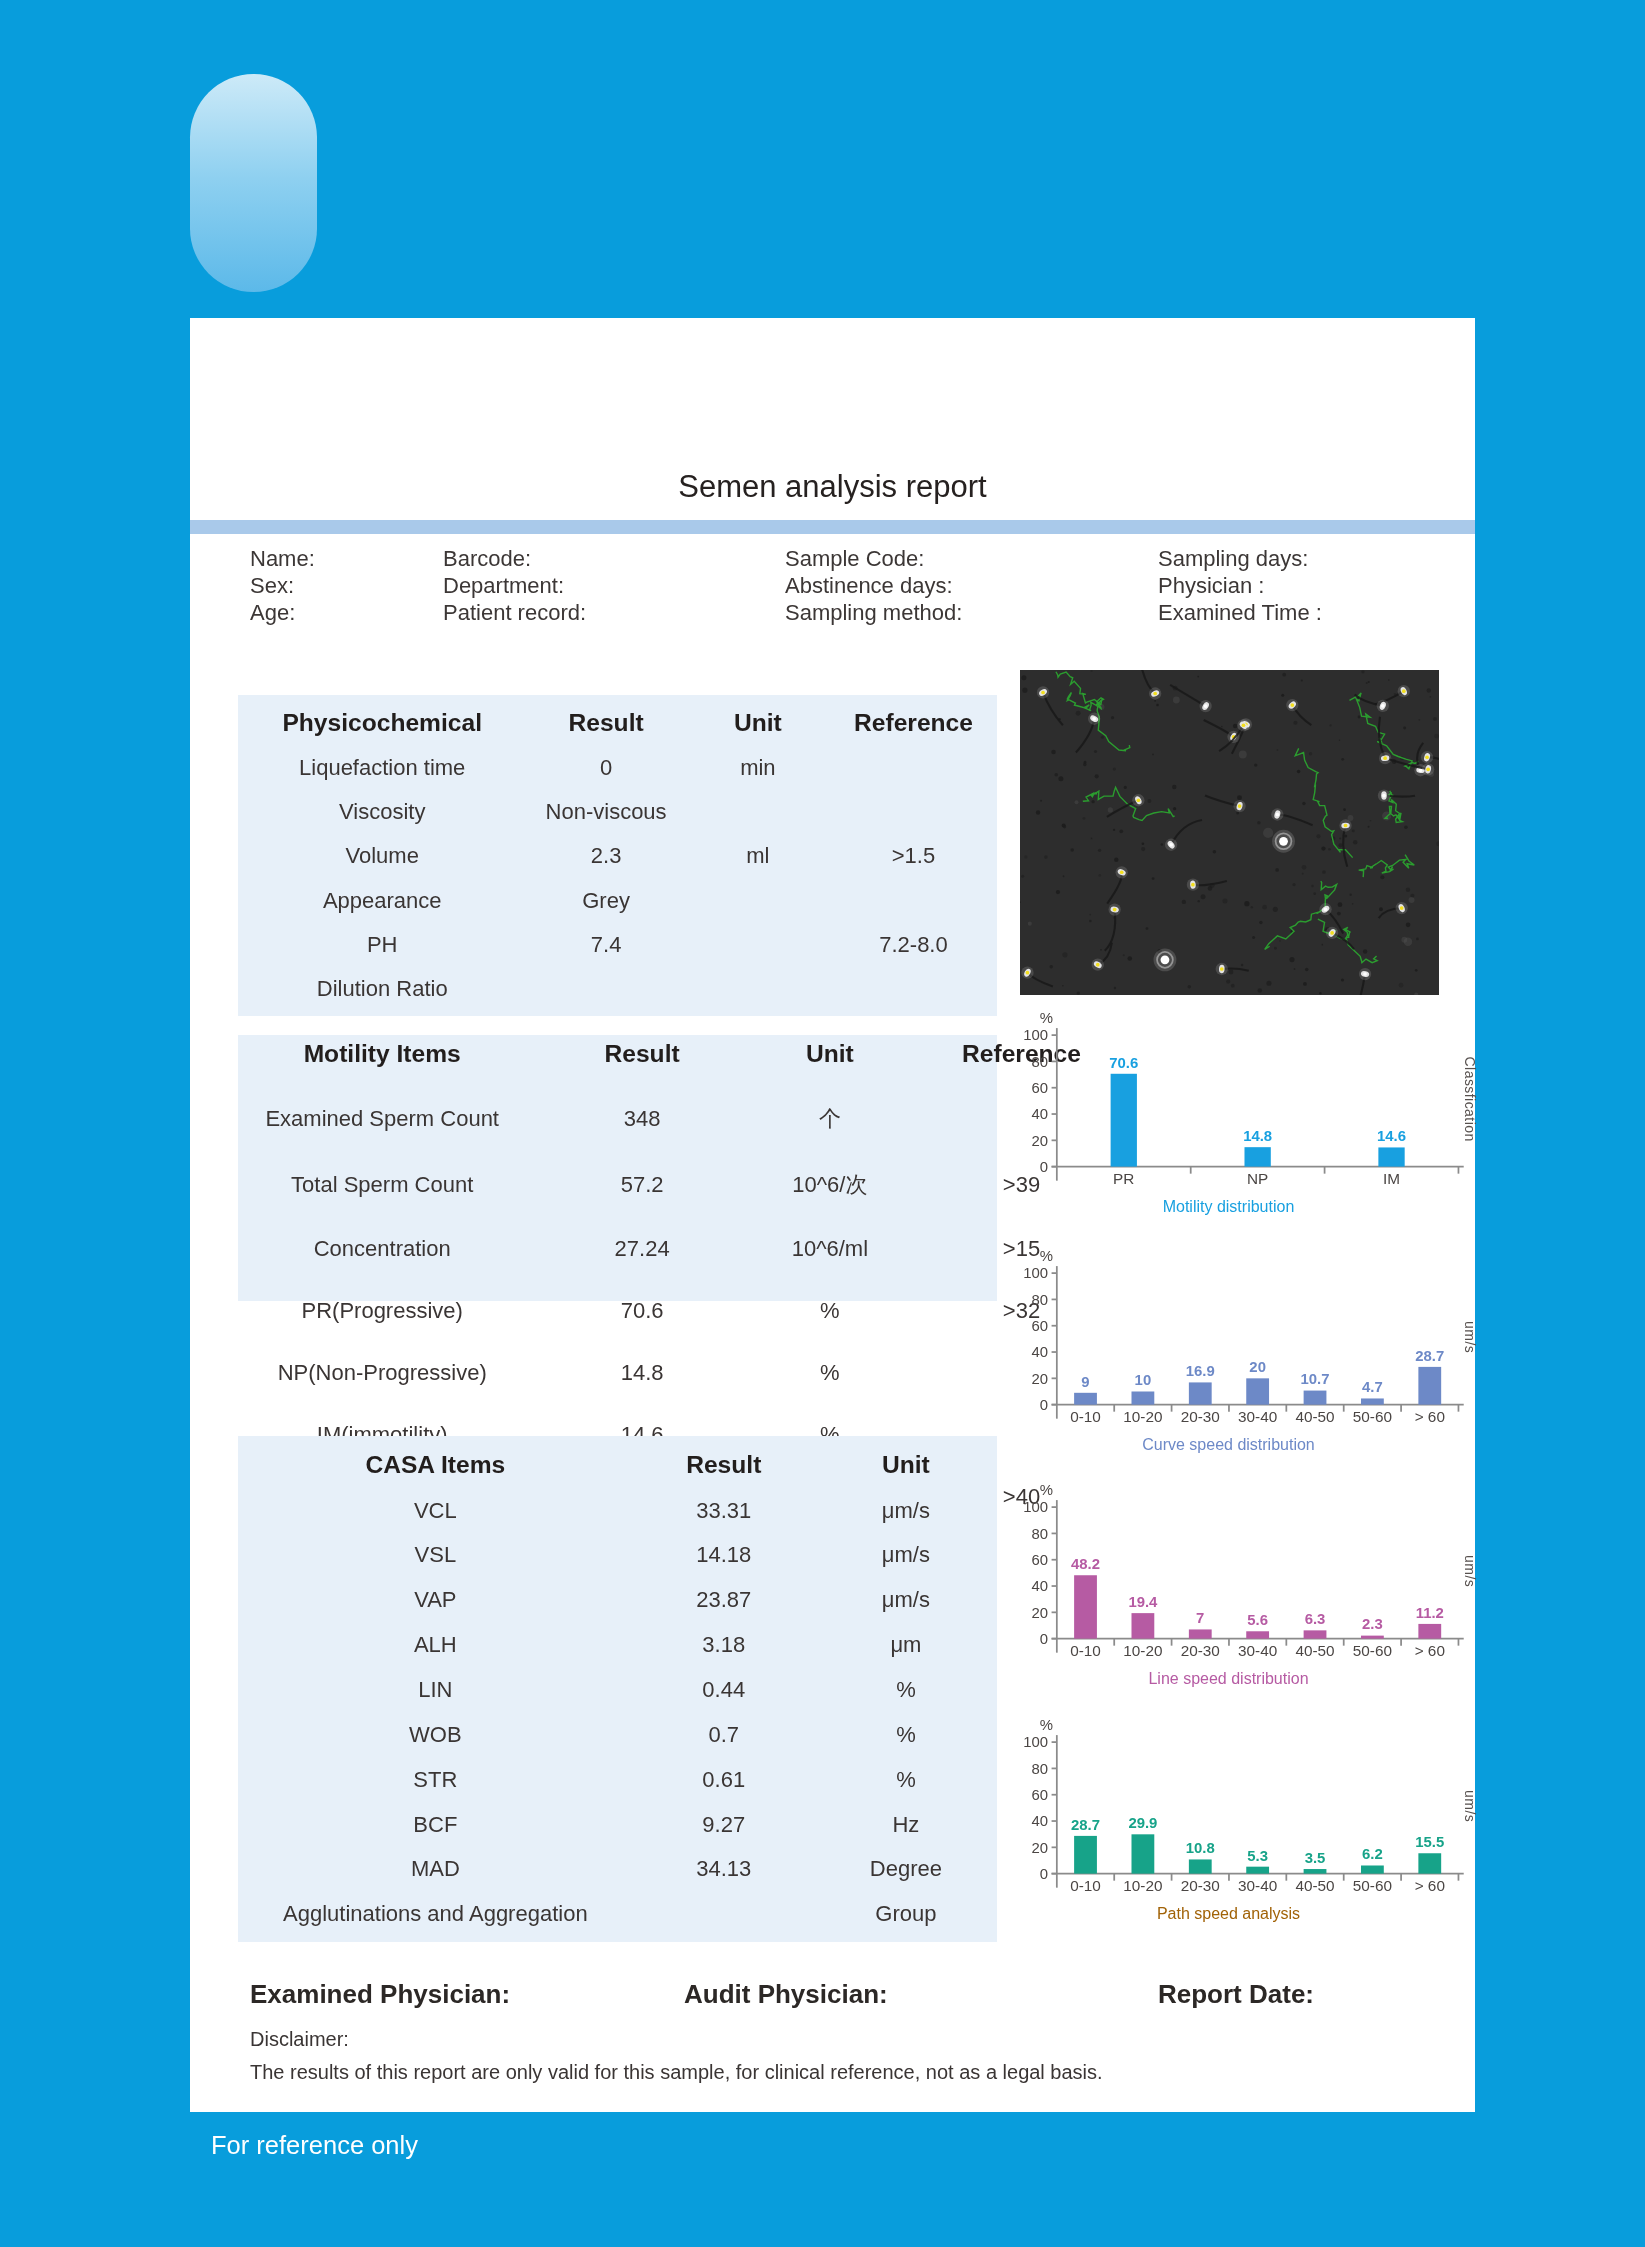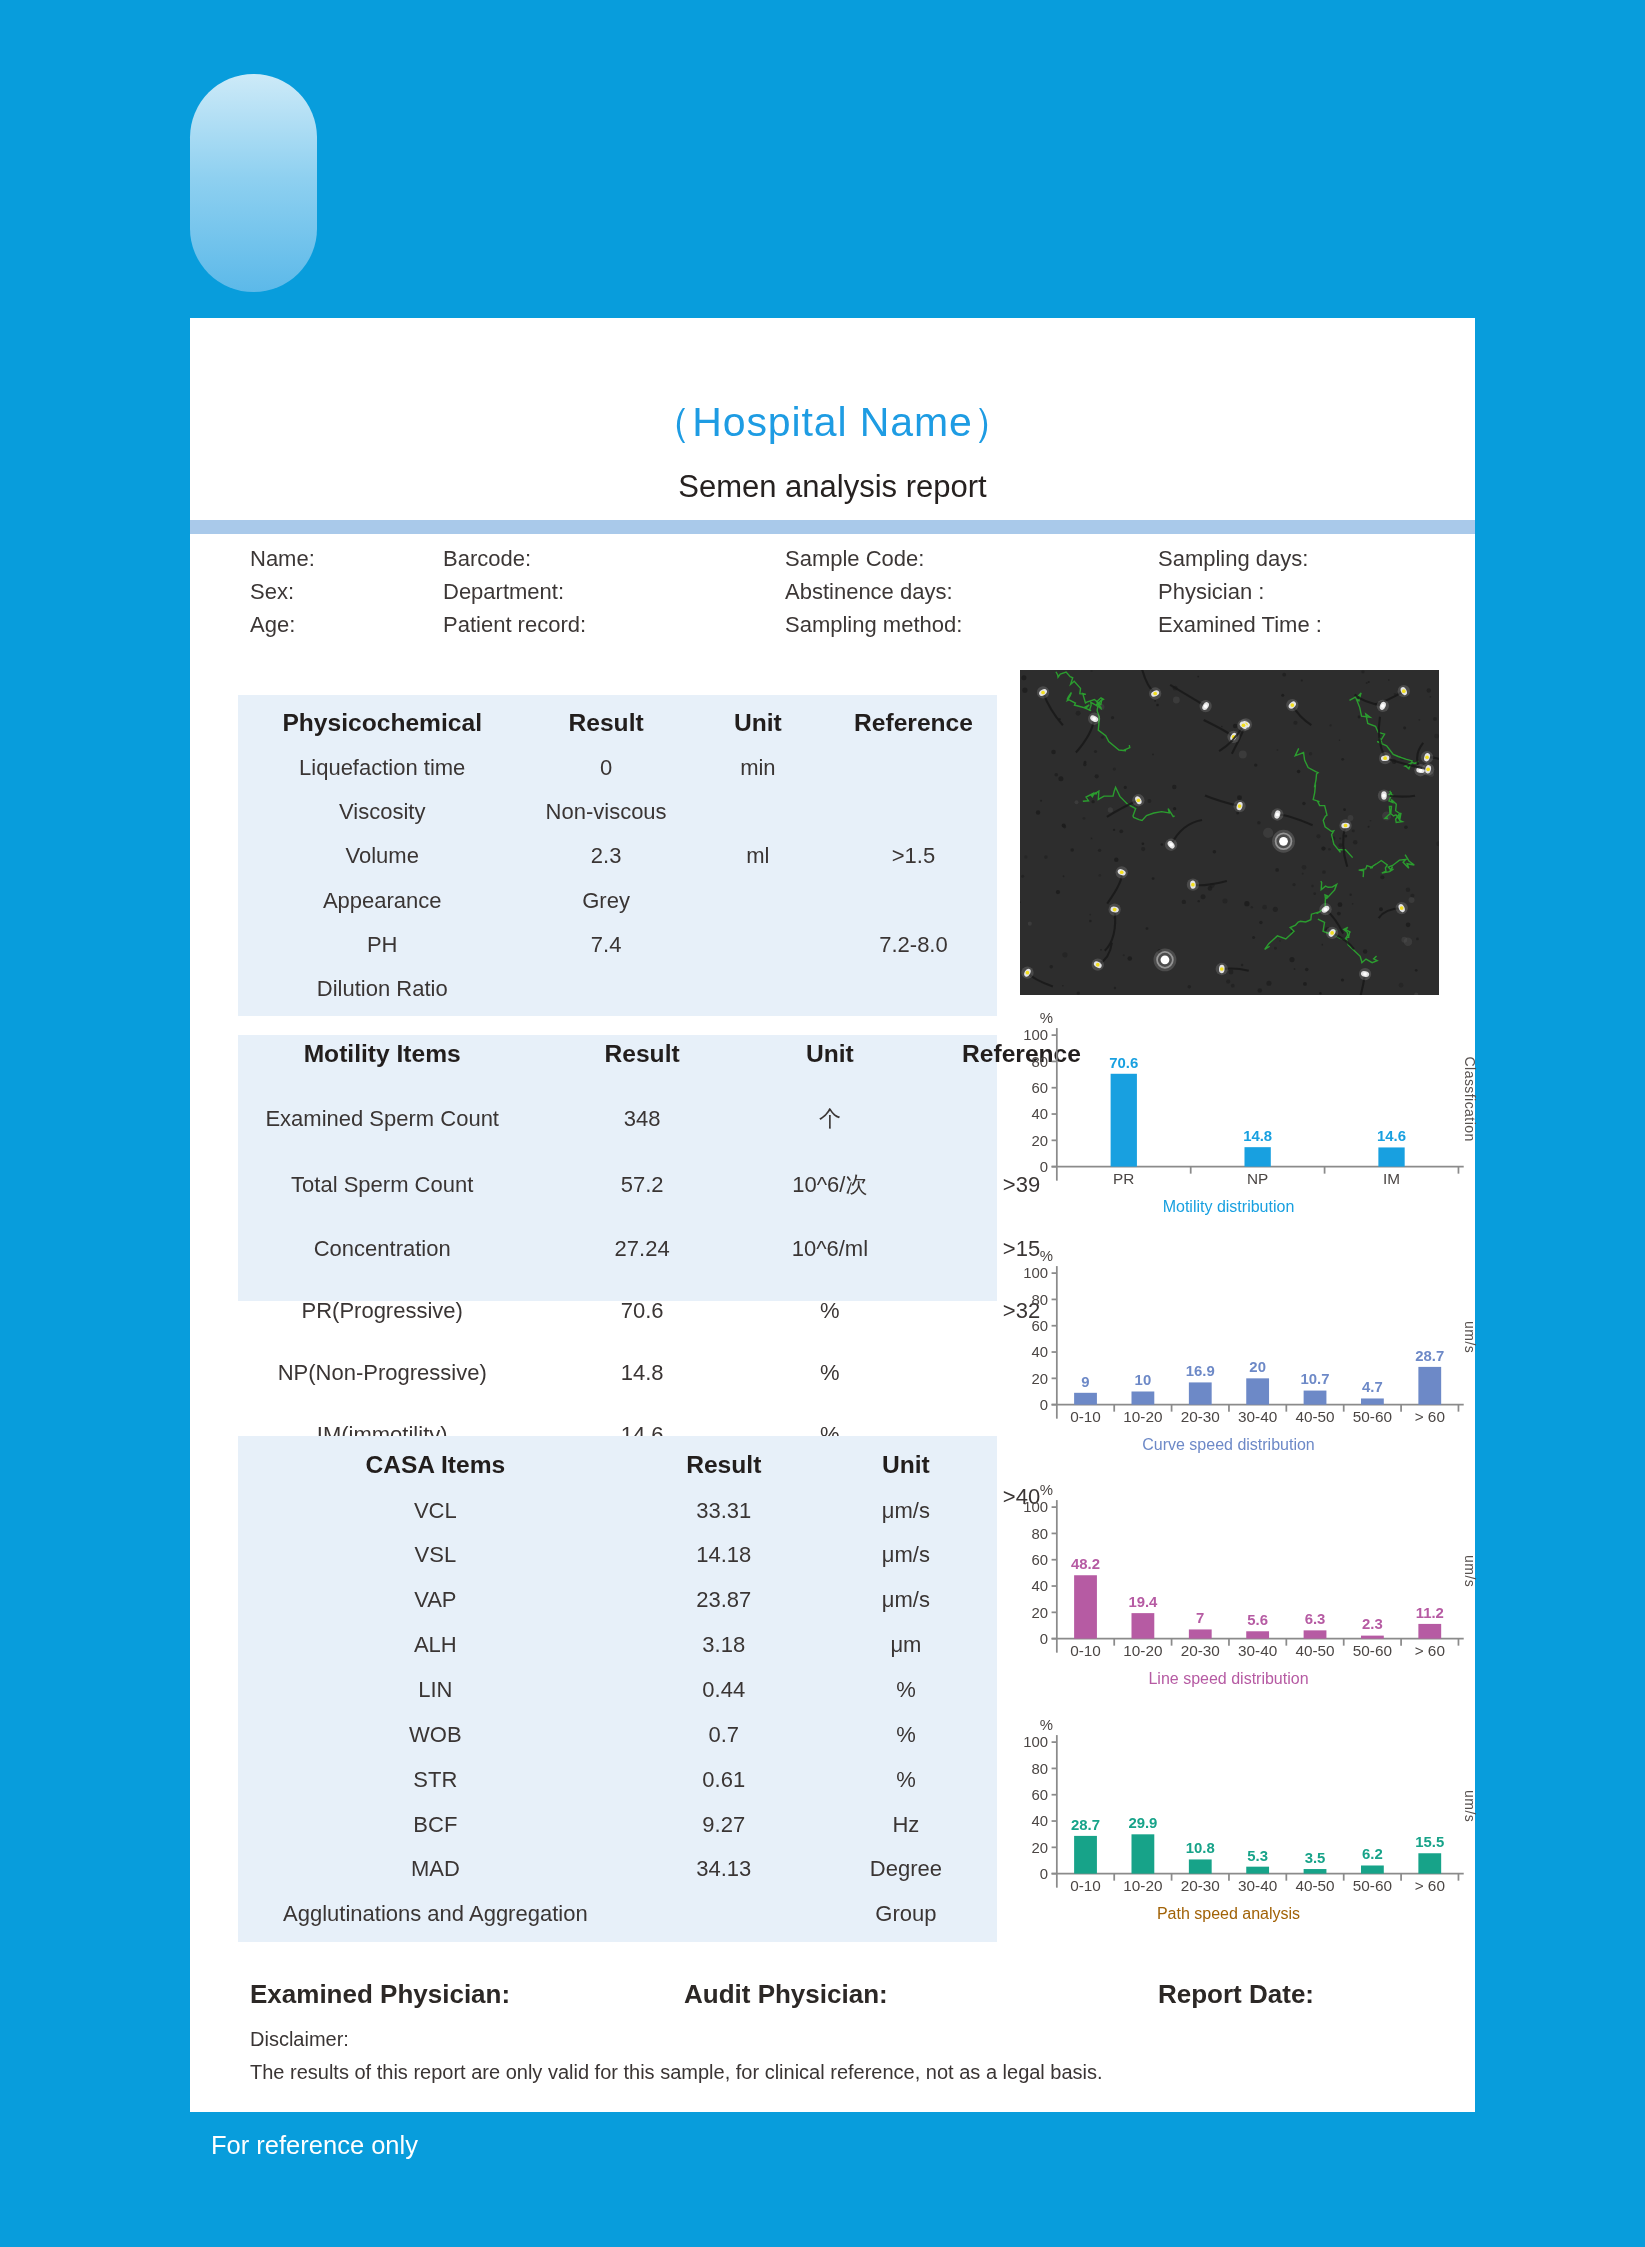--- a/index.html
+++ b/index.html
@@ -6,21 +6,21 @@
   .page{position:relative;width:1645px;height:2247px;background:#089ddc;overflow:hidden;
         font-family:"Liberation Sans",sans-serif;}
   .capsule{position:absolute;left:190px;top:74px;width:127px;height:218px;border-radius:66px;
            background:linear-gradient(180deg,#cdeaf8 0%,#8ed0f0 48%,#5cb9e9 100%);}
   .main-title{position:absolute;left:358px;top:137px;font-size:54px;font-weight:700;color:#ffffff;letter-spacing:0.9px;}
   .card{position:absolute;left:190px;top:318px;width:1285px;height:1794px;background:#ffffff;}
   .hospital{position:absolute;left:0;top:77px;width:100%;text-align:center;font-size:41px;color:#1e9ce3;letter-spacing:0.9px;}
   .subtitle{position:absolute;left:0;top:151px;width:100%;text-align:center;font-size:31px;font-weight:500;color:#262120;}
   .divider{position:absolute;left:0;top:202px;width:100%;height:14px;background:#a9c9ea;}
   .patient{position:absolute;left:60px;top:228px;display:grid;grid-template-columns:193px 342px 373px 290px;
-           row-gap:7px;font-size:22px;color:#3c3736;}
+           row-gap:1px;font-size:22px;color:#3c3736;}
   .rtable{position:absolute;left:48px;width:759px;background:#e7f0f9;display:grid;
           align-items:center;justify-items:center;padding:5.3px 0;box-sizing:border-box;margin-top:24px;}
   .t4{grid-template-columns:38% 21% 19% 22%;}
   .t3{grid-template-columns:52% 24% 24%;}
   .rtable .th{font-weight:700;font-size:24.6px;color:#221e1d;}
   .rtable .td{font-size:22px;color:#3a3534;text-align:center;}
   .tbl-physico{top:353px;height:321px;}
   .tbl-motility{top:693px;height:266px;gap:36px;}
   .tbl-casa{top:1094px;height:506px;}
   .micro{position:absolute;left:830px;top:352px;width:419px;height:325px;}
@@ -39,21 +39,20 @@
   .disc-text{position:absolute;left:60px;top:1743px;font-size:20px;color:#3a3534;width:1097px;}
   .footer{position:absolute;left:191px;top:2131px;font-size:25.5px;color:#ffffff;margin-left:20px;}
 </style>
 </head>
 <body>
 
 <div class="page">
   <div class="capsule"></div>
 
   <div class="card">
-    <div class="hospital">（Hospital Name）</div>
     <div class="subtitle">Semen analysis report</div>
     <div class="divider"></div>
 
     <div class="patient">
       <span>Name:</span>
       <span>Barcode:</span>
       <span>Sample Code:</span>
       <span>Sampling days:</span>
       <span>Sex:</span>
       <span>Department:</span>

